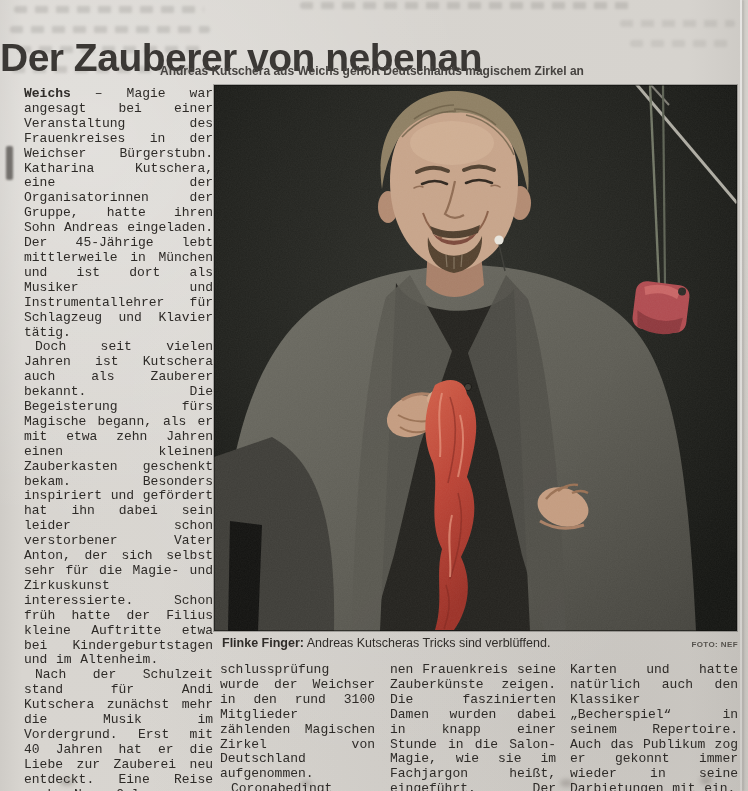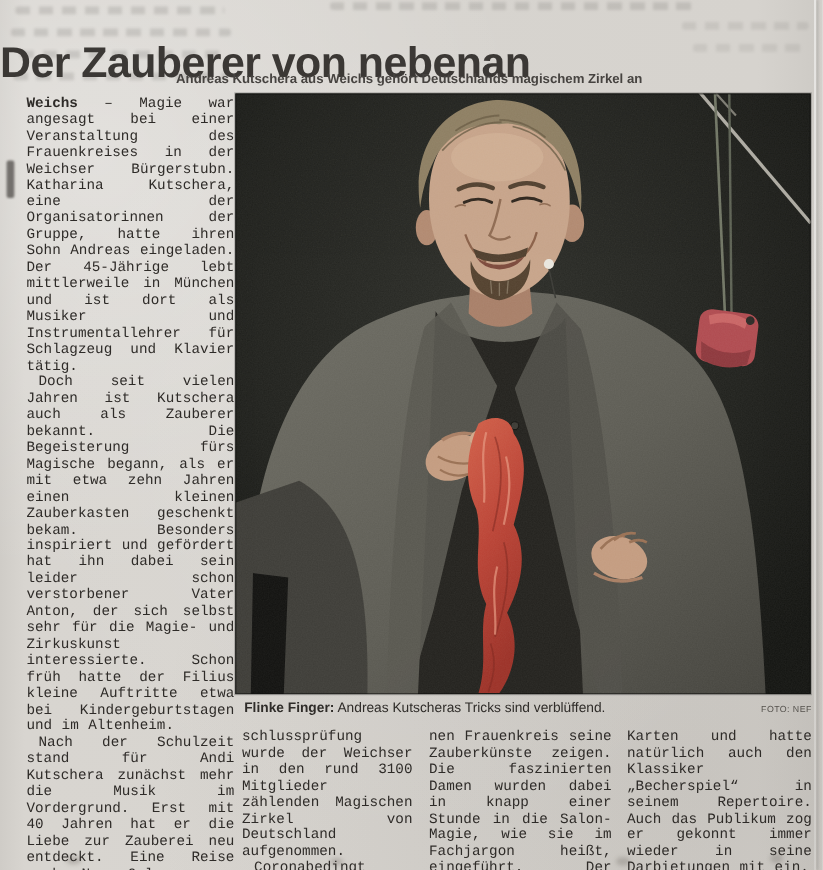--- a/index.html
+++ b/index.html
@@ -44,21 +44,21 @@
   }
   
   .photo{left:214px;top:85px;width:523px;height:546px;background:#171815;box-shadow:0 0 0 1px rgba(0,0,0,.25);}
   .caption{
     left:222px;top:636px;width:516px;height:16px;
     font-family:"Liberation Sans",sans-serif;font-size:12.5px;color:#2f2c29;
   }
   .caption .cap-lead{font-weight:bold;}
   .credit{
     position:absolute;right:0;top:4px;font-size:8px;letter-spacing:.4px;
-    color:#55524d;font-weight:normal;
+    color:#55524d;font-weight:bold;
   }
   
   .ghost{
     position:absolute;height:7px;border-radius:3px;
     background:repeating-linear-gradient(90deg, rgba(92,90,86,.4) 0 13px, rgba(92,90,86,0) 13px 21px);
     filter:blur(1.4px);opacity:.45;
   }
   .ink-mark{
     position:absolute;left:6px;top:146px;width:7px;height:34px;
     background:rgba(45,42,39,.6);filter:blur(1px);border-radius:2px;

